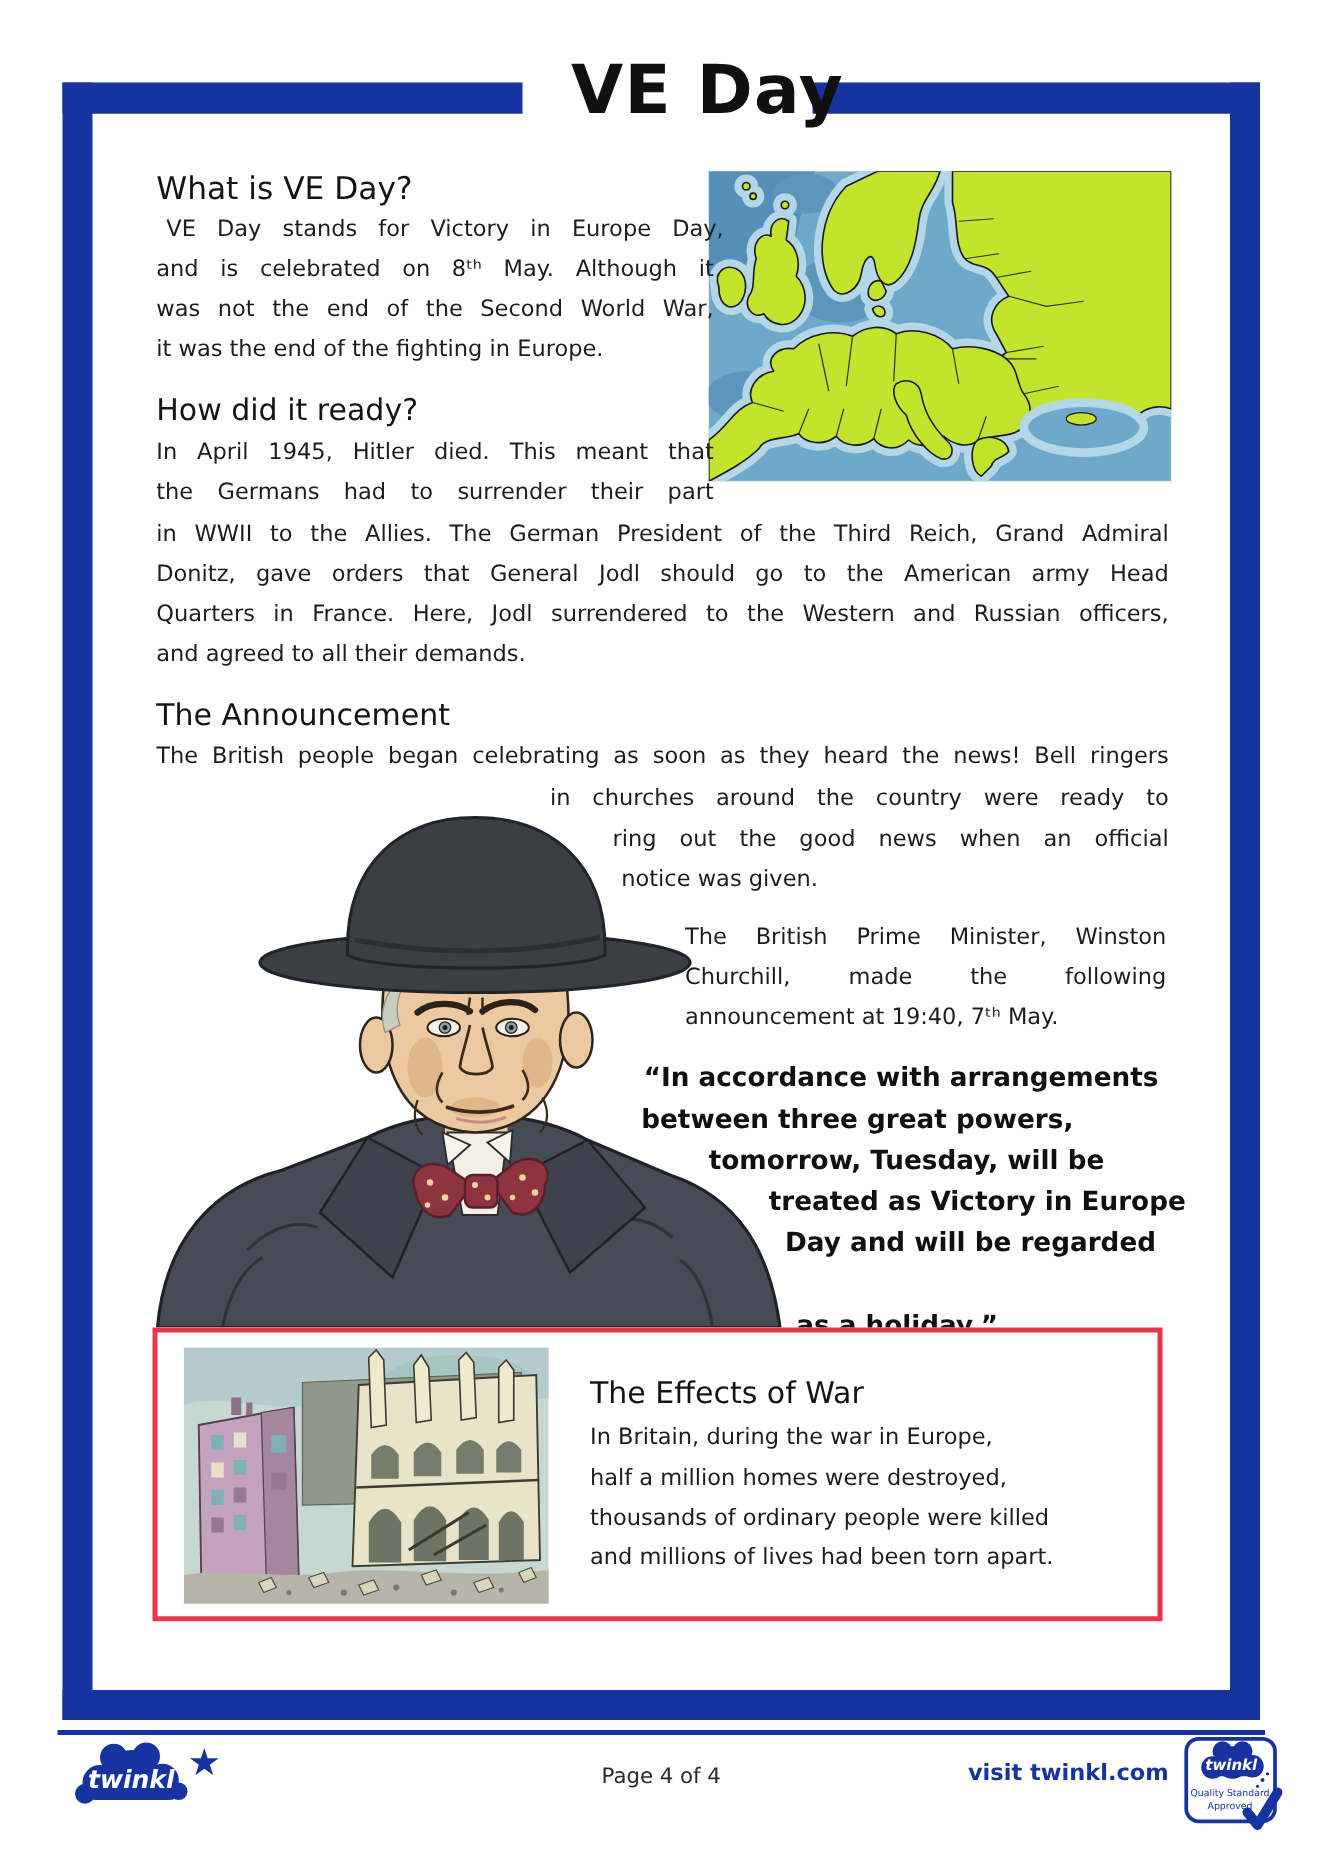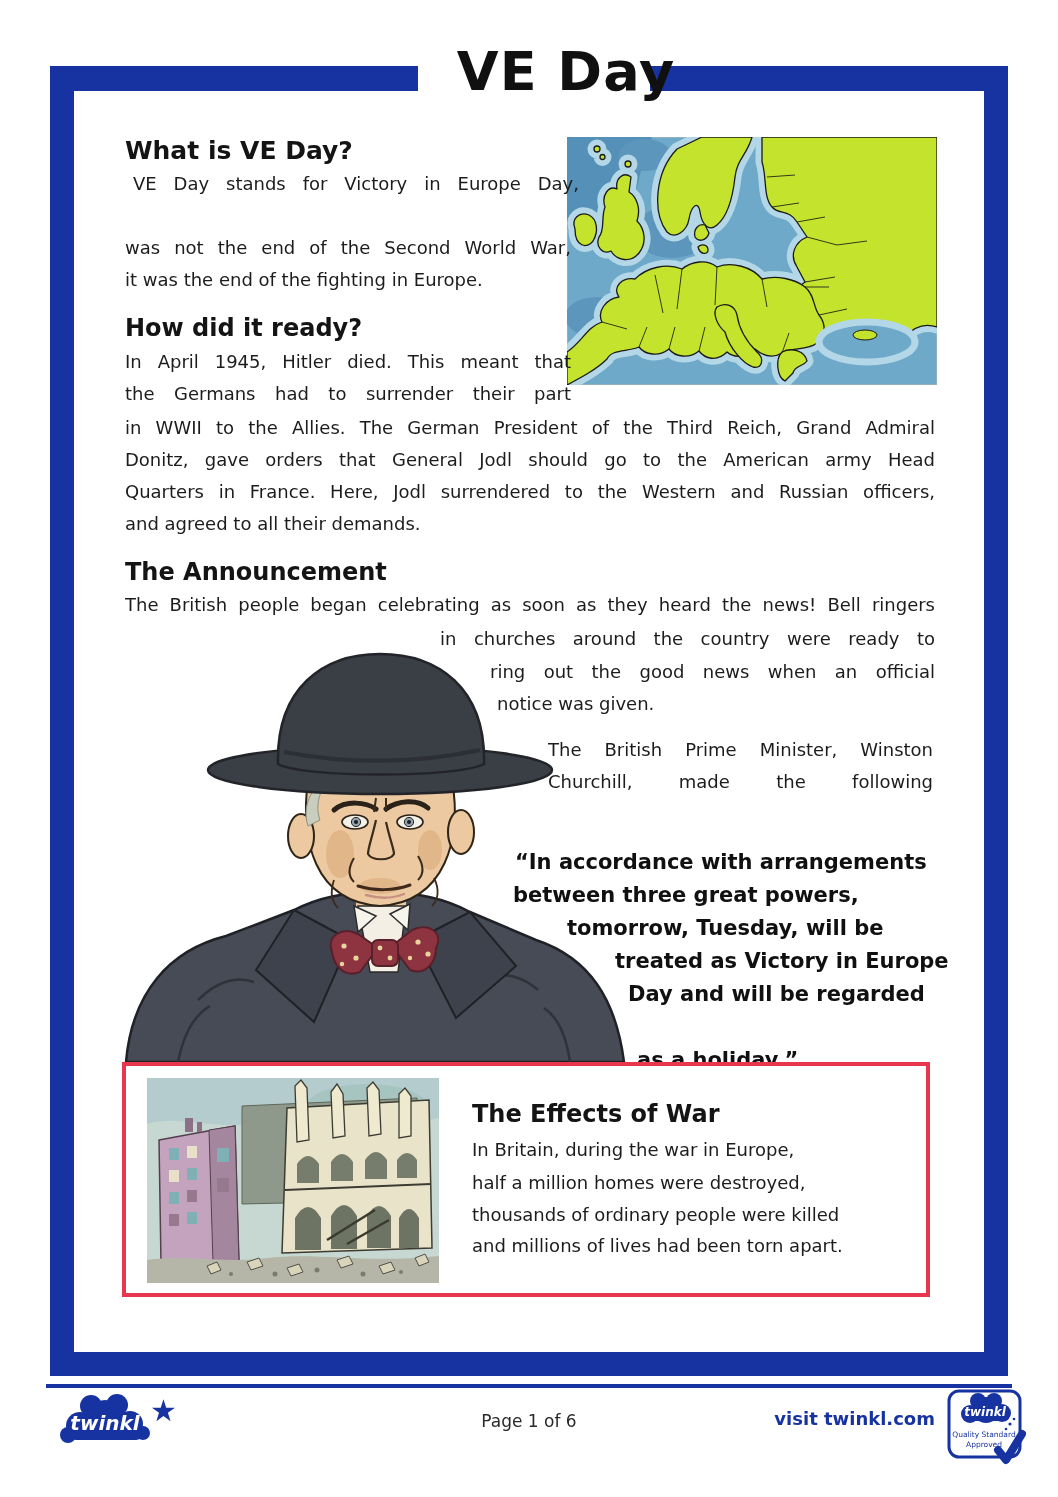--- a/index.html
+++ b/index.html
@@ -7,21 +7,21 @@
     --red:#e8374d;
     --ink:#1c1c1c;
   }
   html,body{margin:0;padding:0;background:#ffffff;}
   .page{position:relative;width:1058px;height:1497px;background:#fff;
         font-family:"DejaVu Sans",sans-serif;overflow:hidden;}
   .bar{position:absolute;background:var(--navy);}
   .title{position:absolute;left:0;top:40px;width:1058px;text-align:center;
          font-size:54px;font-weight:bold;color:#101010;letter-spacing:1px;margin-left:37px;}
   .title-gap{position:absolute;left:418px;top:60px;width:232px;height:36px;background:#fff;}
-  .h2{position:absolute;font-weight:bold;font-size:25px;color:#141414;white-space:nowrap;}
+  .h2{position:absolute;font-weight:normal;font-size:25px;color:#141414;white-space:nowrap;}
   .h2s{font-size:24px;}
   .bl{position:absolute;font-size:18px;color:var(--ink);line-height:26px;white-space:nowrap;}
   .jst{white-space:normal;text-align:justify;text-align-last:justify;overflow:hidden;height:27px;}
   .quote{position:absolute;font-size:21px;font-weight:bold;color:#101010;white-space:nowrap;text-align:right;}
   .redbox{position:absolute;left:122px;top:1062px;width:808px;height:235px;
           border:4px solid var(--red);background:#fff;box-sizing:border-box;}
   .thinrule{position:absolute;left:46px;top:1384px;width:966px;height:4px;background:var(--navy);}
   .pagenum{position:absolute;left:429px;top:1411px;width:200px;text-align:center;
            font-size:17px;color:#2a2a2a;}
   .visit{position:absolute;right:123px;top:1408px;font-size:18px;font-weight:bold;color:var(--navy);}
@@ -89,39 +89,41 @@
     <g class="borders">
       <path d="M115,132 L110,172 M88,138 L96,176 M150,130 L148,168 M195,142 L200,170"></path>
       <path d="M238,150 L262,150 M240,100 L270,108 L300,104 M238,145 L268,140 M230,85 L258,80"></path>
       <path d="M205,70 L232,66 M200,40 L228,38 M252,178 L280,172 M215,216 L222,196"></path>
       <path d="M132,214 L138,190 M102,212 L108,190 M72,210 L80,190 M35,185 L60,192"></path>
     </g>
   </svg>
 
   <div class="h2" style="left:125px;top:136px">What is VE Day?</div>
   <div class="bl jst" style="left:133px;top:171px;width:446px">VE Day stands for Victory in Europe Day,</div>
+  <div class="bl jst" style="left:125px;top:203px;width:446px">and is celebrated on 8ᵗʰ May. Although it</div>
   <div class="bl jst" style="left:125px;top:235px;width:446px">was not the end of the Second World War,</div>
   <div class="bl" style="left:125px;top:267px">it was the end of the fighting in Europe.</div>
 
   <div class="h2 h2s" style="left:125px;top:314px">How did it ready?</div>
   <div class="bl jst" style="left:125px;top:349px;width:446px">In April 1945, Hitler died. This meant that</div>
   <div class="bl jst" style="left:125px;top:381px;width:446px">the Germans had to surrender their part</div>
   <div class="bl jst" style="left:125px;top:415px;width:810px">in WWII to the Allies. The German President of the Third Reich, Grand Admiral</div>
   <div class="bl jst" style="left:125px;top:447px;width:810px">Donitz, gave orders that General Jodl should go to the American army Head</div>
   <div class="bl jst" style="left:125px;top:479px;width:810px">Quarters in France. Here, Jodl surrendered to the Western and Russian officers,</div>
   <div class="bl" style="left:125px;top:511px">and agreed to all their demands.</div>
 
   <div class="h2 h2s" style="left:125px;top:558px">The Announcement</div>
   <div class="bl jst" style="left:125px;top:592px;width:810px">The British people began celebrating as soon as they heard the news! Bell ringers</div>
   <div class="bl jst" style="left:440px;top:626px;width:495px">in churches around the country were ready to</div>
   <div class="bl jst" style="left:490px;top:659px;width:445px">ring out the good news when an official</div>
   <div class="bl" style="left:497px;top:691px">notice was given.</div>
 
   <div class="bl jst" style="left:548px;top:737px;width:385px">The British Prime Minister, Winston</div>
   <div class="bl jst" style="left:548px;top:769px;width:385px">Churchill, made the following</div>
+  <div class="bl" style="left:548px;top:801px">announcement at 19:40, 7ᵗʰ May.</div>
 
   <div class="quote" style="left:515px;top:850px">“In accordance with arrangements</div>
   <div class="quote" style="left:513px;top:883px">between three great powers,</div>
   <div class="quote" style="left:567px;top:916px">tomorrow, Tuesday, will be</div>
   <div class="quote" style="left:615px;top:949px">treated as Victory in Europe</div>
   <div class="quote" style="left:628px;top:982px">Day and will be regarded</div>
   <div class="quote" style="left:637px;top:1048px">as a holiday.”</div>
 
   <svg style="position:absolute;left:118px;top:640px" width="520" height="422" viewBox="0 0 520 422">
 
@@ -267,21 +269,21 @@
         <circle cx="62" cy="15" r="11"></circle>
       <circle cx="13" cy="45" r="8"></circle>
         <circle cx="88" cy="43" r="7"></circle>
       <rect x="14" y="36" width="74" height="14" rx="7"></rect>
     </g>
     <text x="50" y="40" text-anchor="middle" font-family="DejaVu Sans, sans-serif" font-size="20" font-weight="bold" font-style="italic" fill="#ffffff">twinkl</text>
   </svg>
 
   <span class="star">★</span>
 
-  <div class="pagenum">Page 1 of 6</div>
+  <div class="pagenum">Page 4 of 4</div>
   <div class="visit">visit twinkl.com</div>
 
   <svg style="position:absolute;left:946px;top:1388px" width="80" height="80" viewBox="0 0 80 80">
     <rect x="3" y="3" width="71" height="66" rx="10" fill="#ffffff" stroke="#1733a1" stroke-width="3"></rect>
     <g fill="#1733a1">
       <circle cx="40" cy="22" r="13"></circle>
         <circle cx="24" cy="26" r="9"></circle>
         <circle cx="56" cy="25" r="9"></circle>
       <circle cx="32" cy="13" r="8"></circle>
         <circle cx="48" cy="13" r="8"></circle>

